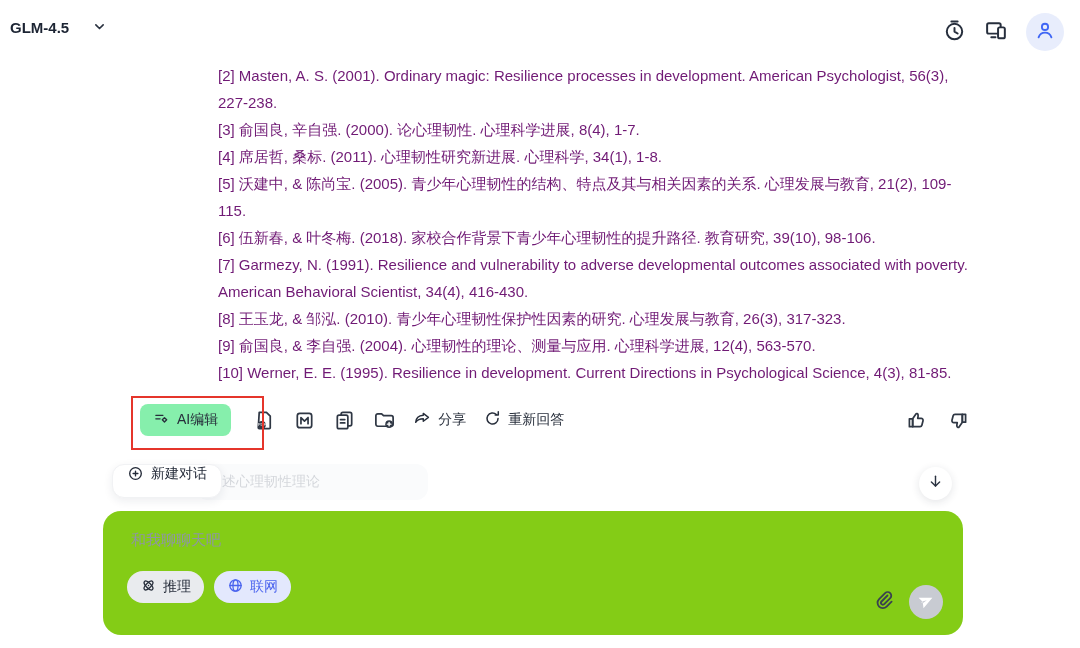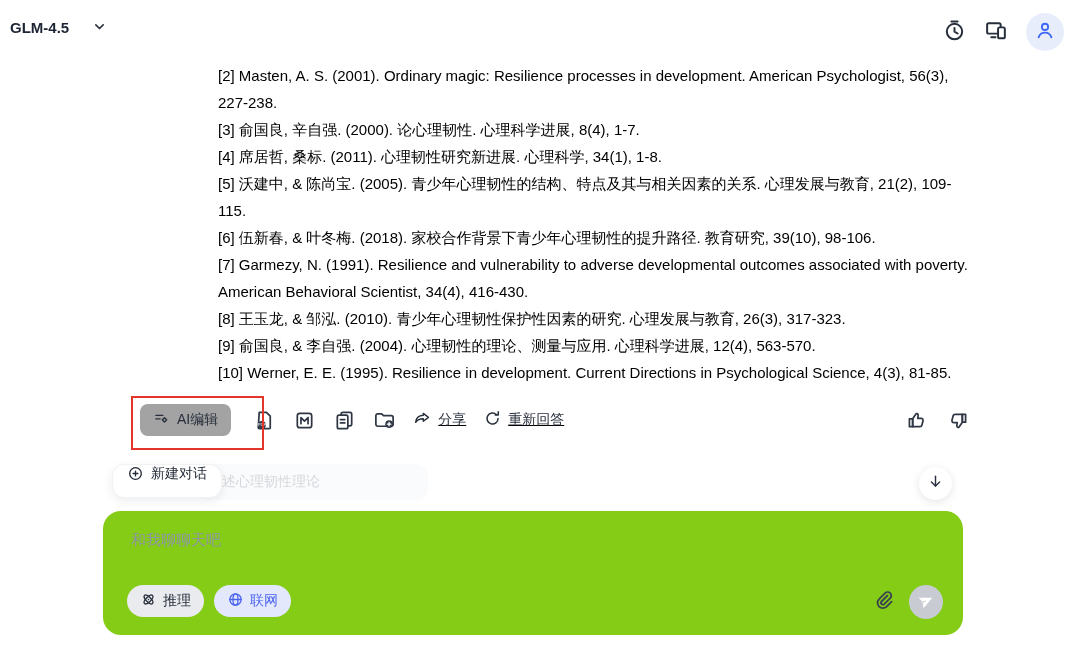--- a/index.html
+++ b/index.html
@@ -12,31 +12,31 @@
     font-size:15px; font-weight:700; color:#1c2433; cursor:pointer; }
   .model-switch svg { width:13px; height:13px; color:#2a3240; }
   .topbar-right { position:absolute; right:16px; top:13px; display:flex; align-items:center; gap:17px; }
   .icon-btn { display:flex; align-items:center; justify-content:center; color:#272f3d; cursor:pointer; }
   .icon-btn svg { width:25px; height:25px; }
   .avatar { width:38px; height:38px; border-radius:50%; background:#e8edfc; display:flex;
     align-items:center; justify-content:center; color:#3f66f5; cursor:pointer; }
   .avatar svg { width:22px; height:22px; }
 
   
-  .refs { position:absolute; left:218px; top:62px; width:752px; color:#000000;
+  .refs { position:absolute; left:218px; top:62px; width:752px; color:#701a75;
     font-size:15px; line-height:27px; }
   .refs p { margin:0; }
 
   
   .msg-toolbar { position:absolute; left:140px; top:404px; width:830px; height:32px;
     display:flex; align-items:center; }
   .ai-edit-btn { display:flex; align-items:center; gap:7px; height:32px; padding:0 13px;
-    background:#a3a3a3; border-radius:8px; font-size:14px; color:#272e3b; cursor:pointer; }
+    background:#86efac; border-radius:8px; font-size:14px; color:#272e3b; cursor:pointer; }
   .ai-edit-btn svg { width:17px; height:17px; color:#272e3b; }
-  .tb-icons { display:flex; align-items:center; gap:17px; margin-left:22px;text-decoration:underline; }
+  .tb-icons { display:flex; align-items:center; gap:17px; margin-left:22px; }
   .tb-icon { width:23px; height:23px; color:#2f3744; cursor:pointer; }
   .tb-icon svg { width:23px; height:23px; display:block; }
   .tb-action { display:flex; align-items:center; gap:6px; font-size:14px; color:#272e3b; cursor:pointer; }
   .tb-action svg { width:19px; height:19px; }
   .tb-spacer { flex:1; }
   .tb-feedback { display:flex; align-items:center; gap:19px; }
 
   
   .annotation-box { position:absolute; left:131px; top:396px; width:133px; height:54px;
     border:2.5px solid #e5352b; z-index:6; pointer-events:none; }
@@ -55,21 +55,21 @@
     justify-content:center; color:#2a3240; z-index:3; cursor:pointer; }
   .scroll-down-btn svg { width:17px; height:17px; }
 
   
   .composer { position:absolute; left:103px; top:511px; width:860px; height:124px;
     background:#84cc16; border-radius:18px; }
   .composer textarea { position:absolute; left:28px; top:20px; width:800px; height:44px;
     background:transparent; border:none; outline:none; resize:none; font-size:15px;
     font-family:inherit; color:#333a46; }
   .composer textarea::placeholder { color:#8e96a3; opacity:1; }
-  .composer-tools { position:absolute; left:24px; bottom:18px; display:flex; gap:10px; }
+  .composer-tools { position:absolute; left:24px; bottom:32px; display:flex; gap:10px; }
   .pill { height:32px; padding:0 13px; border-radius:16px; display:flex; align-items:center;
     gap:6px; font-size:14px; cursor:pointer; }
   .pill svg { width:17px; height:17px; }
   .pill-reasoning { background:#e9ebee; color:#272e3b; }
   .pill-web { background:#e3e8fd; color:#4a63ee; }
   .composer-right { position:absolute; right:20px; bottom:16px; display:flex; align-items:center; gap:14px; }
   .clip-btn { color:#3a4150; cursor:pointer; }
   .clip-btn svg { width:24px; height:24px; }
   .send-btn { width:34px; height:34px; border-radius:50%; background:#c8cbd2; display:flex;
     align-items:center; justify-content:center; cursor:pointer; }

